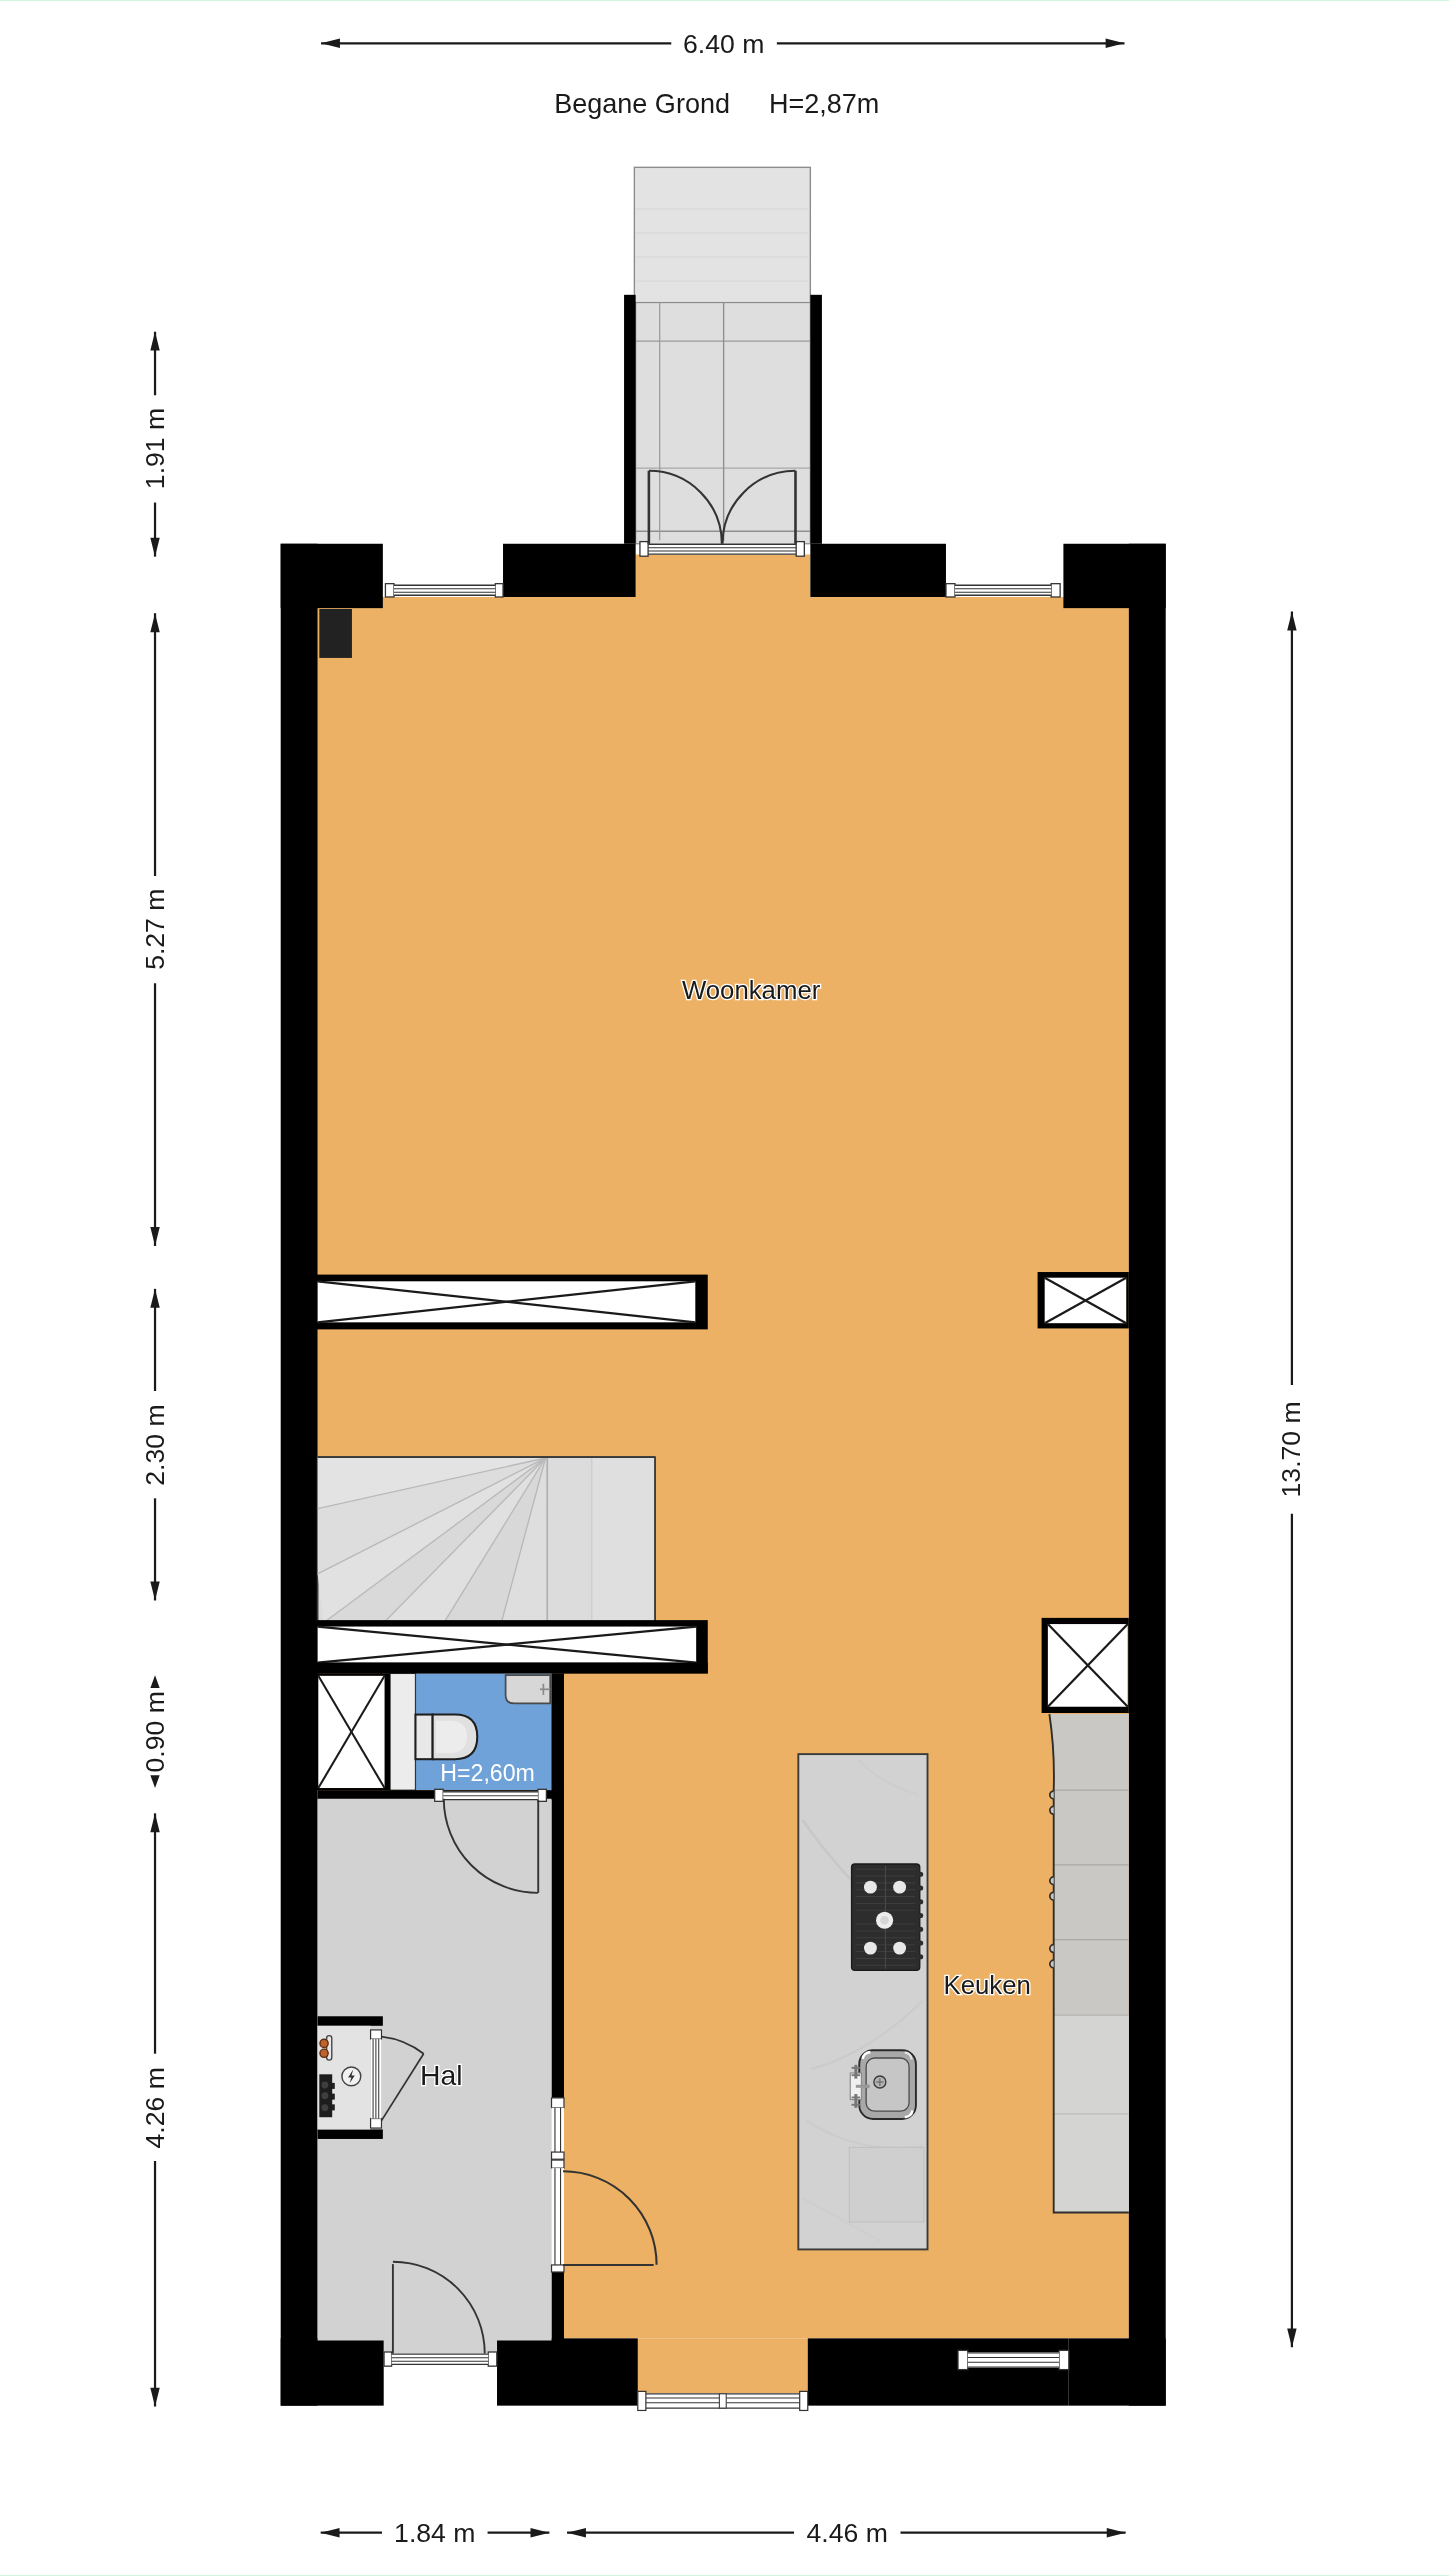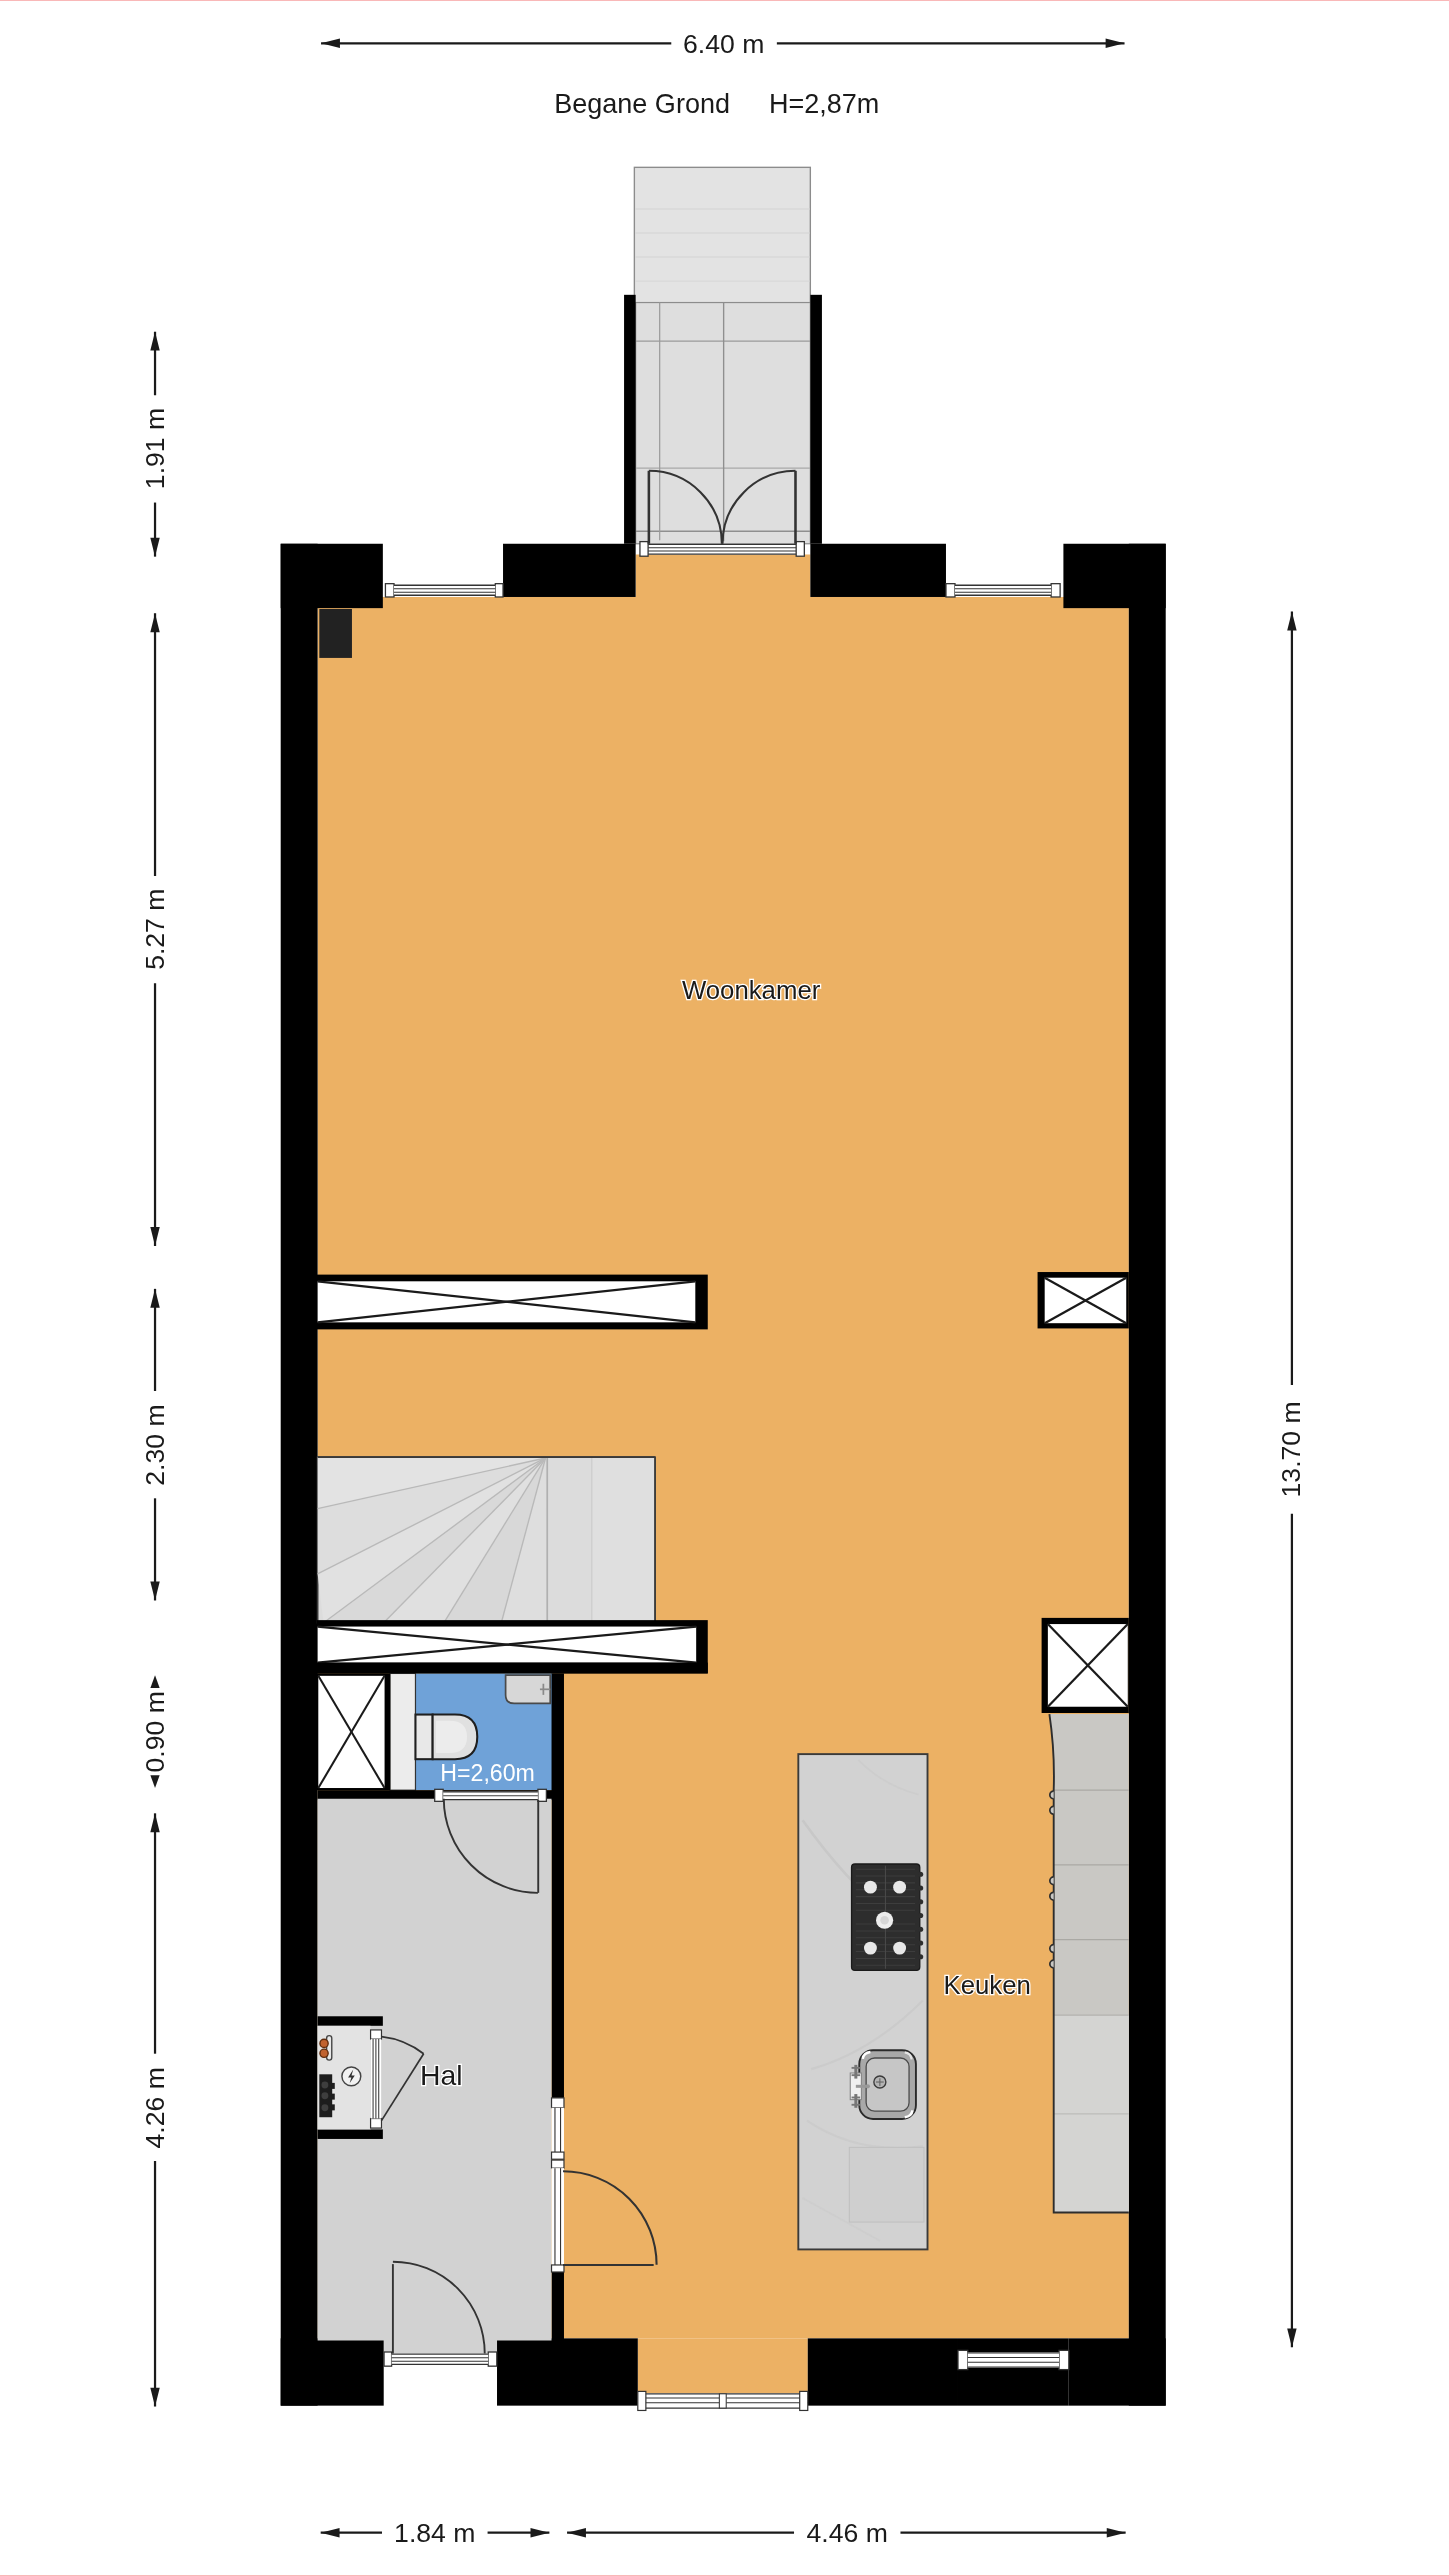--- a/index.html
+++ b/index.html
@@ -1,16 +1,16 @@
 <!DOCTYPE html>
 <html style="font-size:13.7px"><head>
 <meta charset="utf-8">
 <style>
   html,body{margin:0;padding:0;background:#ffffff;}
-  .wrap{width:1449px;height:2576px;position:relative;background:#ef4444;overflow:hidden;}
+  .wrap{width:1449px;height:2576px;position:relative;background:#86efac;overflow:hidden;}
   svg{display:block;}
   text{font-family:"Liberation Sans", sans-serif;}
 </style>
 </head>
 <body>
 <div class="wrap">
 <svg width="1449" height="2576" viewBox="0 0 1688 3000" xmlns="http://www.w3.org/2000/svg">
 
 <rect x="0" y="0" width="1688" height="3000" fill="#ffffff"></rect>
 <defs>

